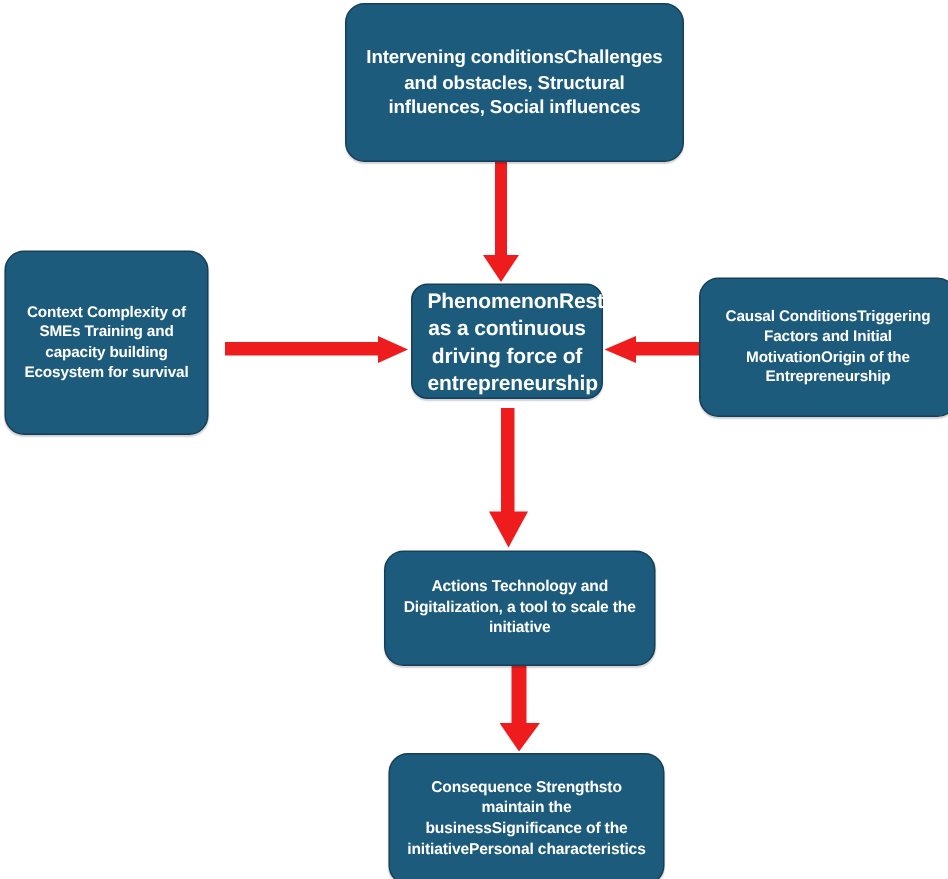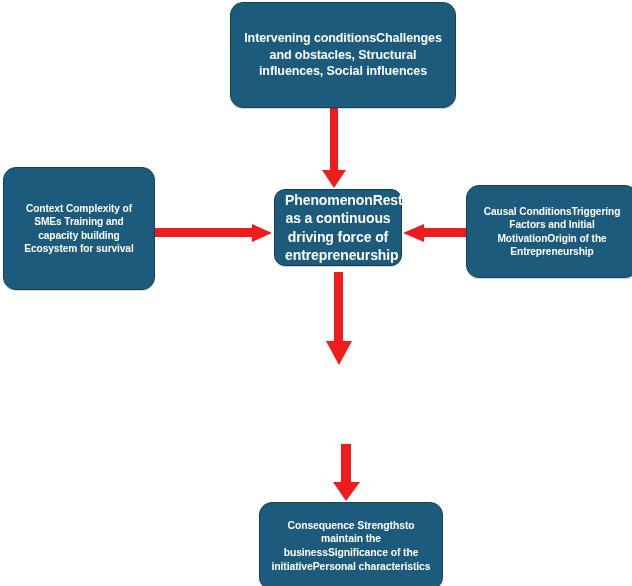--- a/index.html
+++ b/index.html
@@ -27,21 +27,21 @@
     line-height:1.32;
     letter-spacing:-0.1px;
     padding:4px 10px;
     z-index:3;
     box-shadow:0 1px 1px rgba(0,0,0,0.18);
   }
   .node span{display:block;width:100%;}
 
   
   #node-intervening{ left:230px; top:2px;   width:226px; height:106px; font-size:12.5px; }
-  #node-context{     left:3px;   top:167px; width:152px; height:123px; font-size:10.2px; }
+  #node-context{     left:3px;   top:167px; width:136px; height:123px; font-size:10.2px; }
   #node-phenomenon{  left:274px; top:189px; width:128px; height:77px;  font-size:14px;  border-radius:11px;}
   #node-causal{      left:466px; top:185px; width:172px; height:93px;  font-size:10.2px; }
   #node-actions{     left:256px; top:367px; width:181px; height:77px;  font-size:10.4px; }
   #node-consequence{ left:259px; top:502px; width:184px; height:88px;  font-size:10.4px; }
 
   
   #arrows{position:absolute;left:0;top:0;width:632px;height:586px;z-index:2;}
 </style>
 </head>
 <body>
@@ -85,18 +85,21 @@
   </div>
 
   <div class="node" id="node-phenomenon">
     <span>PhenomenonRestlessness/initiative as a continuous driving force of entrepreneurship</span>
   </div>
 
   <div class="node" id="node-causal">
     <span>Causal ConditionsTriggering Factors and Initial MotivationOrigin of the Entrepreneurship</span>
   </div>
 
+  <div class="node" id="node-actions">
+    <span>Actions Technology and Digitalization, a tool to scale the initiative</span>
+  </div>
 
   <div class="node" id="node-consequence">
     <span>Consequence Strengthsto maintain the businessSignificance of the initiativePersonal characteristics</span>
   </div>
 
 </div>
 
 </body></html>

